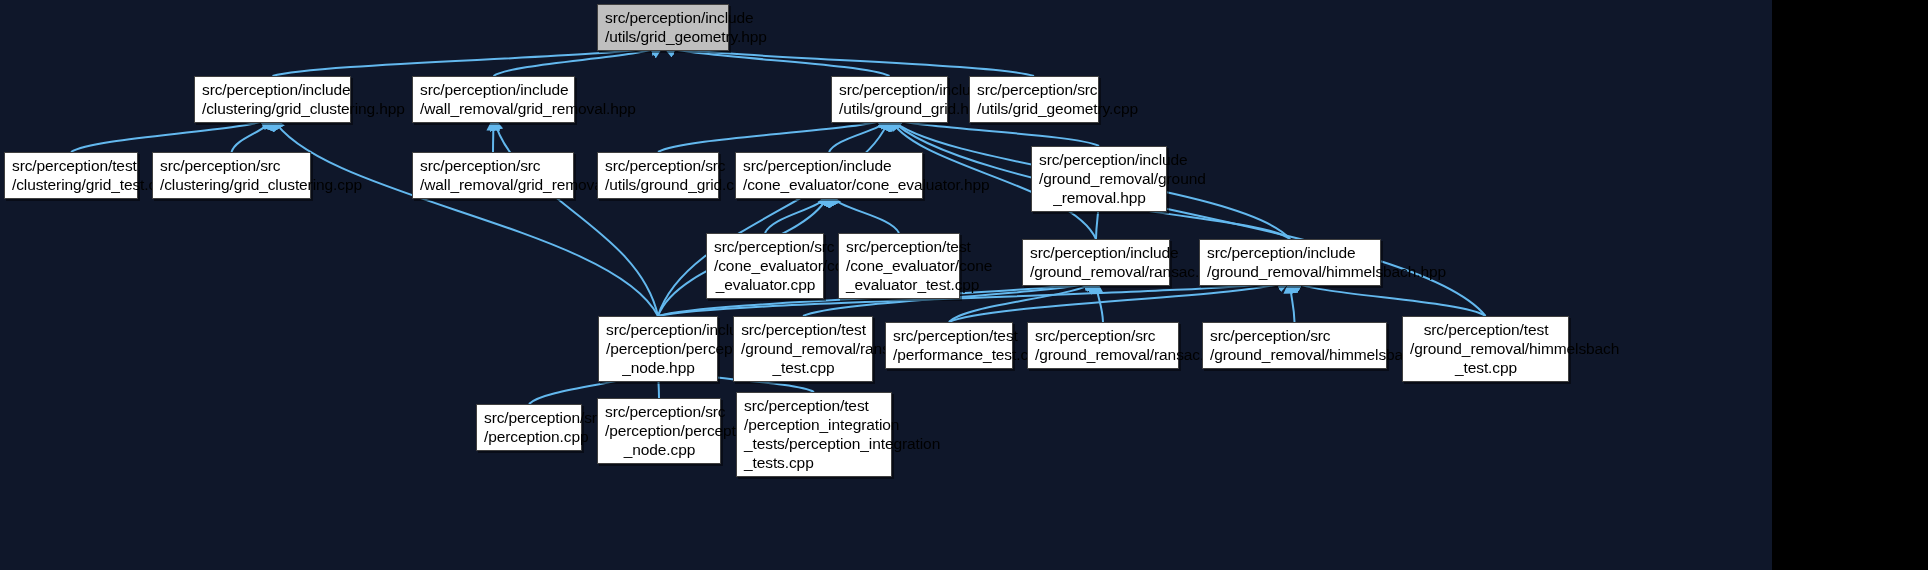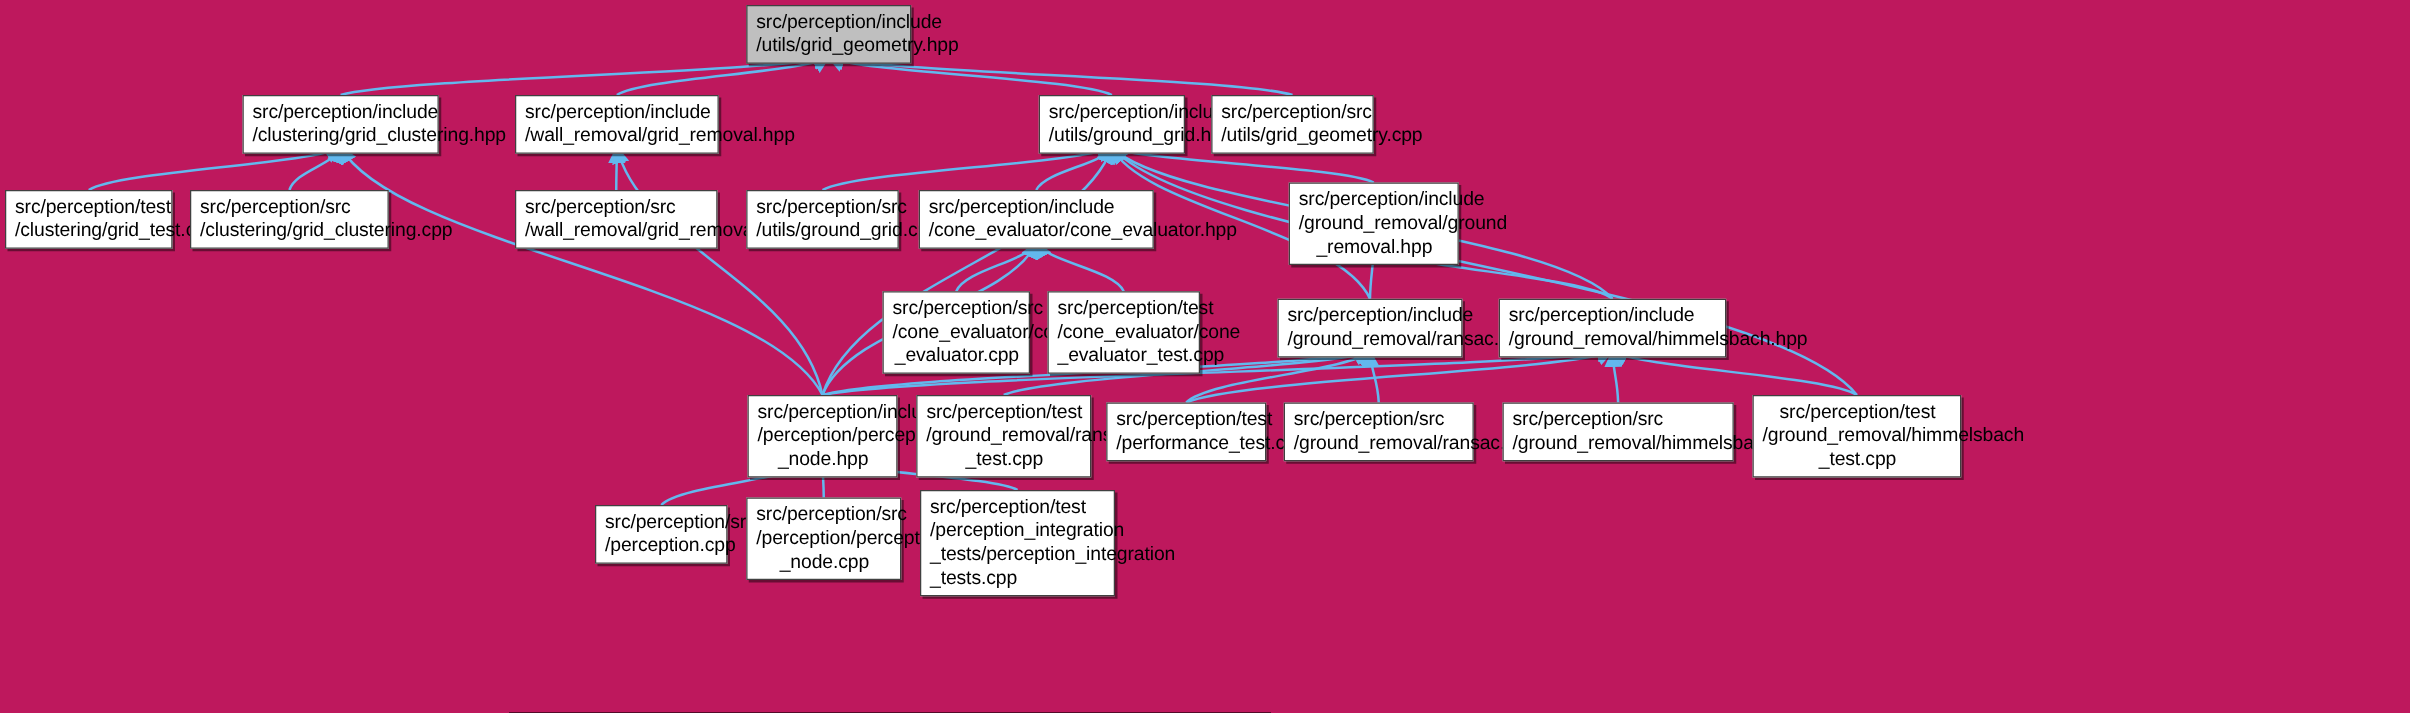--- a/index.html
+++ b/index.html
@@ -2,23 +2,23 @@
 <html><head>
 <meta charset="utf-8">
 <style>
   html, body {
     margin: 0;
     padding: 0;
     background: #000000;
   }
   #graph {
     position: relative;
-    width: 1928px;
+    width: 1772px;
     height: 570px;
-    background: #be185d;
+    background: #0f172a;
     overflow: hidden;
     font-family: "Liberation Sans", sans-serif;
   }
   #edges {
     position: absolute;
     left: 0;
     top: 0;
     width: 1928px;
     height: 570px;
     pointer-events: none;

